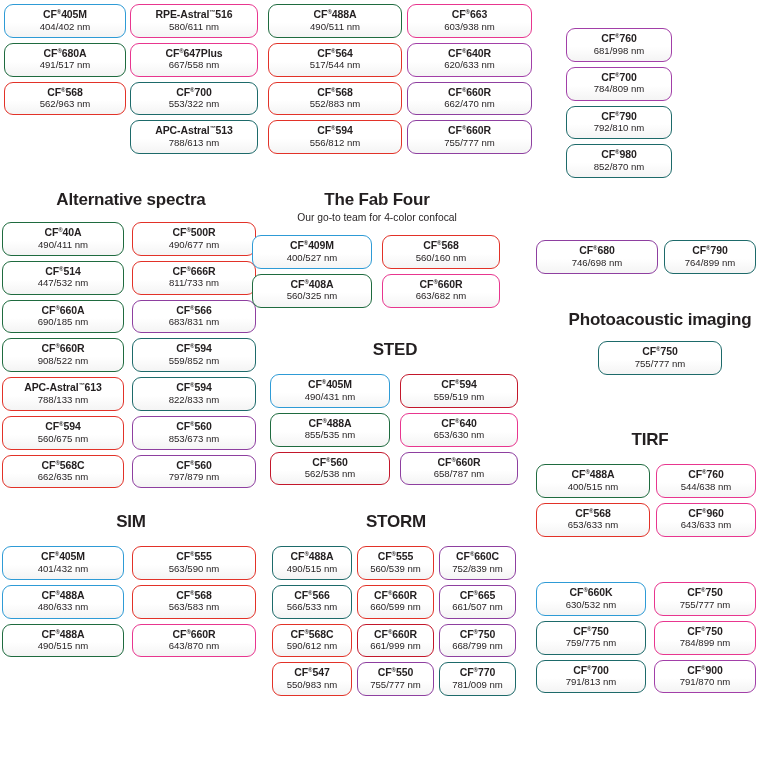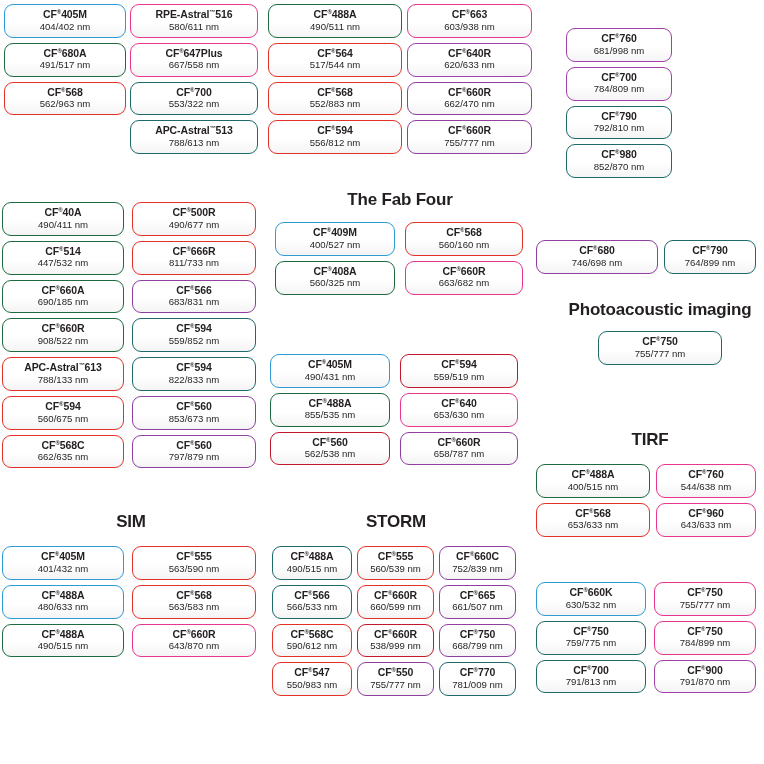--- a/index.html
+++ b/index.html
@@ -156,20 +156,21 @@
         </div>
         <div class="chip" style="border-color: rgb(29, 106, 106);">
           <span class="nm-name">CF<sup>®</sup>980</span>
           <span class="nm-val">852/870 nm</span>
         </div>
       </div>
   </div>
 </div>
 
 <div class="block" style="left:2px; top:190px; width:258px;">
+  <div class="sec-title">Alternative spectra</div>
   <div class="cols" style="margin-top:12px;">
     <div class="col" style="width:122px; margin-right:8px;">
         <div class="chip" style="border-color: rgb(31, 107, 63);">
           <span class="nm-name">CF<sup>®</sup>40A</span>
           <span class="nm-val">490/411 nm</span>
         </div>
         <div class="chip" style="border-color: rgb(31, 107, 63);">
           <span class="nm-name">CF<sup>®</sup>514</span>
           <span class="nm-val">447/532 nm</span>
         </div>
@@ -220,22 +221,23 @@
           <span class="nm-val">853/673 nm</span>
         </div>
         <div class="chip" style="border-color: rgb(142, 63, 160);">
           <span class="nm-name">CF<sup>®</sup>560</span>
           <span class="nm-val">797/879 nm</span>
         </div>
       </div>
   </div>
 </div>
 
-<div class="block" style="left:275px; top:190px; width:250px;">
+<div class="block" style="left:252px; top:190px; width:250px;">
   <div class="sec-title">The Fab Four</div>
+  <div class="sec-sub">Our go-to team for 4-color confocal</div>
   <div class="cols" style="margin-top:12px;">
     <div class="col" style="width:120px; margin-right:10px;">
         <div class="chip" style="border-color: rgb(46, 155, 214);">
           <span class="nm-name">CF<sup>®</sup>409M</span>
           <span class="nm-val">400/527 nm</span>
         </div>
         <div class="chip" style="border-color: rgb(31, 107, 63);">
           <span class="nm-name">CF<sup>®</sup>408A</span>
           <span class="nm-val">560/325 nm</span>
         </div>
@@ -264,20 +266,21 @@
     <div class="col" style="width:92px;">
         <div class="chip" style="border-color: rgb(29, 106, 106);">
           <span class="nm-name">CF<sup>®</sup>790</span>
           <span class="nm-val">764/899 nm</span>
         </div>
       </div>
   </div>
 </div>
 
 <div class="block" style="left:270px; top:340px; width:250px;">
+  <div class="sec-title">STED</div>
   <div class="cols" style="margin-top:14px;">
     <div class="col" style="width:120px; margin-right:10px;">
         <div class="chip" style="border-color: rgb(46, 155, 214);">
           <span class="nm-name">CF<sup>®</sup>405M</span>
           <span class="nm-val">490/431 nm</span>
         </div>
         <div class="chip" style="border-color: rgb(31, 107, 63);">
           <span class="nm-name">CF<sup>®</sup>488A</span>
           <span class="nm-val">855/535 nm</span>
         </div>
@@ -296,21 +299,21 @@
           <span class="nm-val">653/630 nm</span>
         </div>
         <div class="chip" style="border-color: rgb(142, 63, 160);">
           <span class="nm-name">CF<sup>®</sup>660R</span>
           <span class="nm-val">658/787 nm</span>
         </div>
       </div>
   </div>
 </div>
 
-<div class="block" style="left:560px; top:300px; width:200px;">
+<div class="block" style="left:560px; top:310px; width:200px;">
   <div class="sec-title" style="line-height:1.12;">Photoacoustic imaging</div>
   <div class="cols" style="margin-top:12px; justify-content:center;">
     <div class="col" style="width:124px;">
         <div class="chip" style="border-color: rgb(29, 106, 106);">
           <span class="nm-name">CF<sup>®</sup>750</span>
           <span class="nm-val">755/777 nm</span>
         </div>
       </div>
   </div>
 </div>
@@ -400,21 +403,21 @@
         <div class="chip" style="border-color: rgb(226, 50, 40);">
           <span class="nm-name">CF<sup>®</sup>555</span>
           <span class="nm-val">560/539 nm</span>
         </div>
         <div class="chip" style="border-color: rgb(226, 50, 40);">
           <span class="nm-name">CF<sup>®</sup>660R</span>
           <span class="nm-val">660/599 nm</span>
         </div>
         <div class="chip" style="border-color: rgb(195, 23, 43);">
           <span class="nm-name">CF<sup>®</sup>660R</span>
-          <span class="nm-val">538/999 nm</span>
+          <span class="nm-val">661/999 nm</span>
         </div>
         <div class="chip" style="border-color: rgb(142, 63, 160);">
           <span class="nm-name">CF<sup>®</sup>550</span>
           <span class="nm-val">755/777 nm</span>
         </div>
       </div>
     <div class="col" style="width:77px;">
         <div class="chip" style="border-color: rgb(142, 63, 160);">
           <span class="nm-name">CF<sup>®</sup>660C</span>
           <span class="nm-val">752/839 nm</span>

